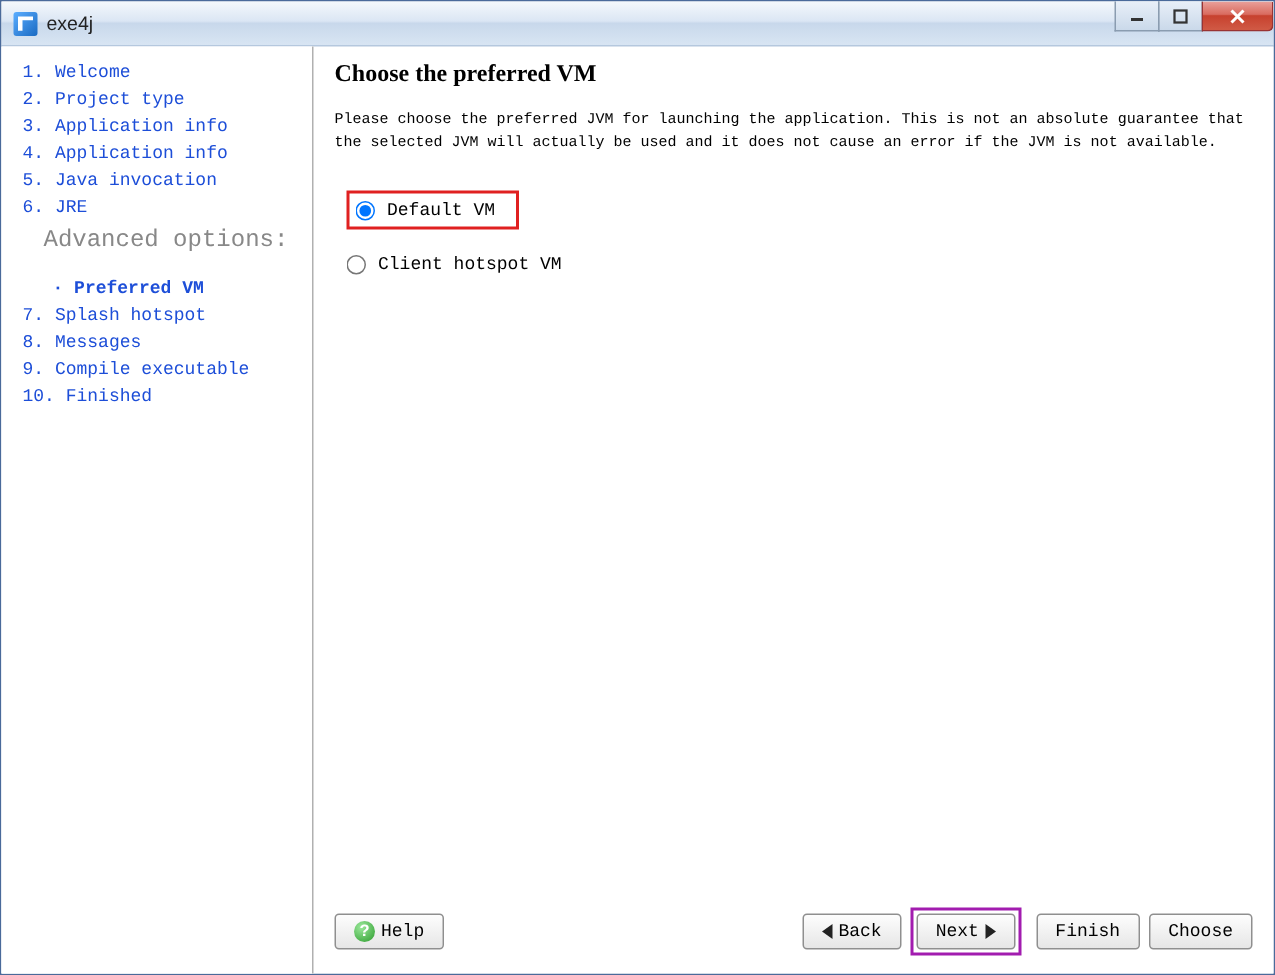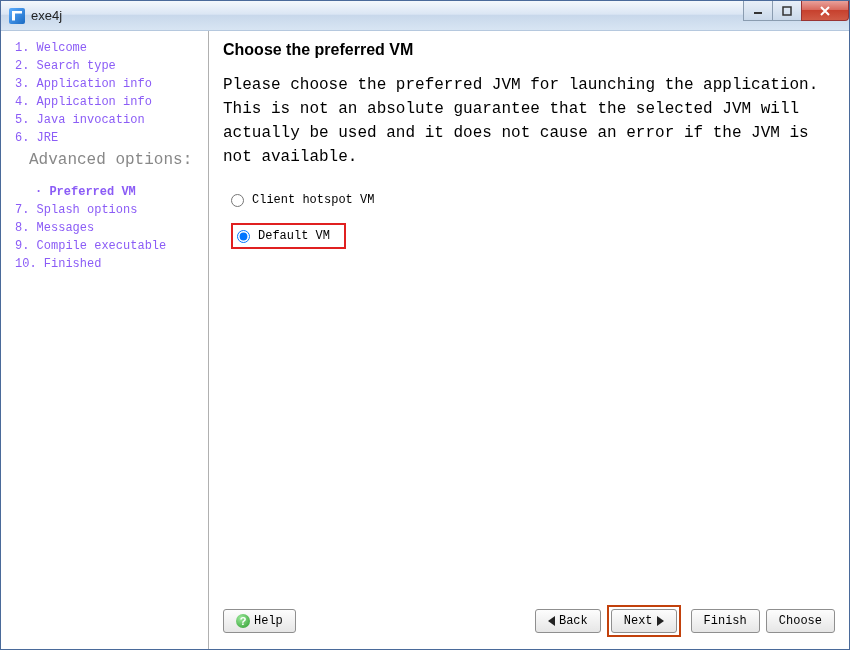--- a/index.html
+++ b/index.html
@@ -73,21 +73,21 @@
       width: 208px;
       border-right: 1px solid #b0b0b0;
       padding: 8px 6px;
       background: #fff;
       position: relative;
     }
     .sidebar ol { list-style: none; }
     .sidebar li {
       padding: 2px 0 2px 8px;
       white-space: nowrap;
-      color: #8b5cf6;
+      color: #1d4ed8;
     }
     .sidebar .sub-label {
       color: #888;
       padding-left: 22px;
       font-size: 16px;
       margin-top: 2px;
     }
     .sidebar .sub-item {
       padding-left: 28px;
     }
@@ -96,24 +96,24 @@
       flex: 1;
       padding: 10px 14px;
       display: flex;
       flex-direction: column;
       position: relative;
     }
     .main h1 {
       font-size: 16px;
       font-weight: bold;
       margin-bottom: 14px;
-      font-family: Liberation Sans, sans-serif;
+      font-family: Liberation Serif, serif;
     }
     .main .desc {
-      font-size: 16px;
+      font-size: 10px;
       line-height: 1.5;
       margin-bottom: 18px;
     }
     .radio-group { padding-left: 8px; }
     .radio-row {
       display: flex;
       align-items: center;
       padding: 6px 0;
       margin-bottom: 4px;
     }
@@ -157,21 +157,21 @@
     }
     .btn .help-icon {
       width: 14px; height: 14px; border-radius: 50%;
       background: radial-gradient(circle at 35% 30%, #9be89b, #2b9b2b);
       color: #fff; font-weight: bold; font-size: 11px;
       display: flex; align-items: center; justify-content: center;
       font-family: Arial, sans-serif;
     }
     .spacer { flex: 1; }
     .next-highlight {
-      border: 2px solid #c2410c;
+      border: 2px solid #a21caf;
       padding: 2px;
       margin: 0 4px;
     }
     .buttonbar > .btn, .buttonbar > .next-highlight { margin-left: 6px; }
     .buttonbar > .btn:first-child { margin-left: 0; }
   </style>
 </head>
 <body>
 
 <div class="window">
@@ -194,49 +194,49 @@
             <path d="M2 1 L10 9 M10 1 L2 9" stroke="#fff" stroke-width="2"></path>
           </svg>
       </div>
     </div>
   </div>
 
   <div class="content">
     <div class="sidebar">
       <ol>
         <li><span>1.</span> <span>Welcome</span></li>
-        <li><span>2.</span> <span>Search type</span></li>
+        <li><span>2.</span> <span>Project type</span></li>
         <li><span>3.</span> <span>Application info</span></li>
         <li><span>4.</span> <span>Application info</span></li>
         <li><span>5.</span> <span>Java invocation</span></li>
         <li><span>6.</span> <span>JRE</span></li>
         <li class="sub-label">Advanced options:</li>
         <li class="sub-item bold"><span>·</span> <span>Preferred VM</span></li>
-        <li><span>7.</span> <span>Splash options</span></li>
+        <li><span>7.</span> <span>Splash hotspot</span></li>
         <li><span>8.</span> <span>Messages</span></li>
         <li><span>9.</span> <span>Compile executable</span></li>
         <li><span>10.</span> <span>Finished</span></li>
       </ol>
 
     </div>
 
     <div class="main">
       <h1>Choose the preferred VM</h1>
       <p class="desc">Please choose the preferred JVM for launching the application. This is not an absolute guarantee that the selected JVM will actually be used and it does not cause an error if the JVM is not available.</p>
 
       <div class="radio-group">
-        <div class="radio-row">
-          <input type="radio" name="vm" style="">
-          <label>Client hotspot VM</label>
-        </div>
         <div class="radio-row">
           <span class="highlight-box">
             <input type="radio" name="vm" checked="" style="">
             <label>Default VM</label>
           </span>
+        </div>
+        <div class="radio-row">
+          <input type="radio" name="vm" style="">
+          <label>Client hotspot VM</label>
         </div>
       </div>
 
       <div class="buttonbar">
         <button class="btn">
           <span class="help-icon">?</span>
           <span>Help</span>
         </button>
         <div class="spacer"></div>
         <button class="btn">

